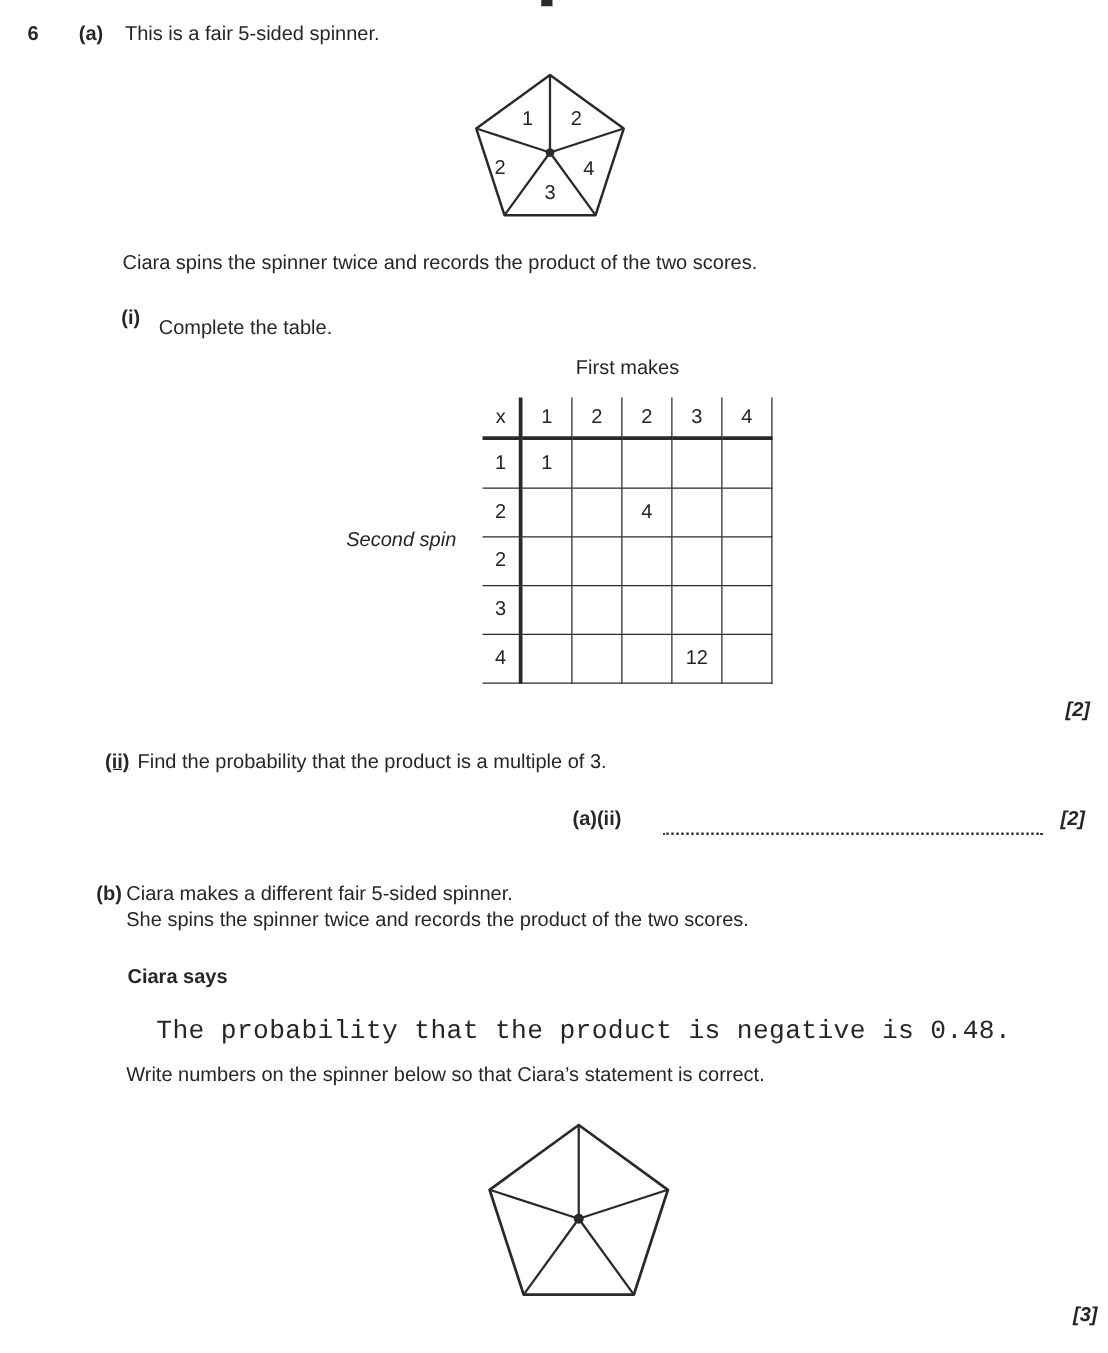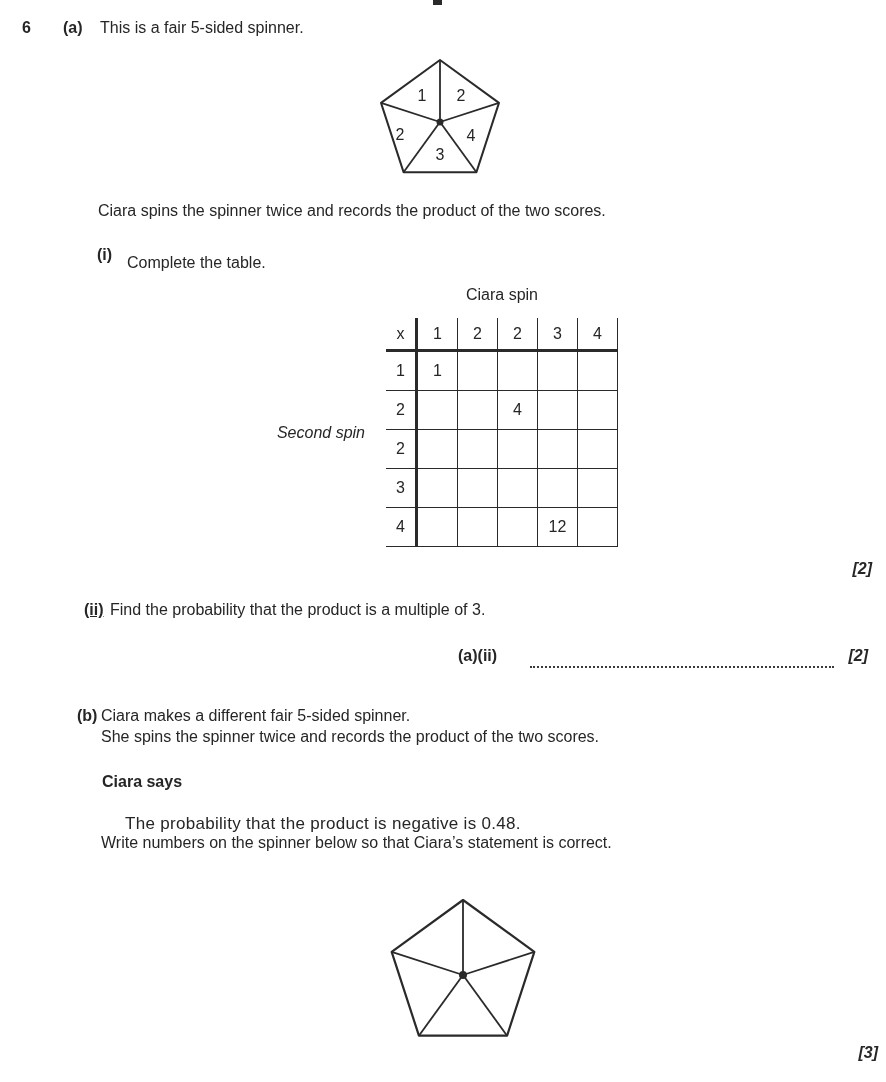--- a/index.html
+++ b/index.html
@@ -39,22 +39,22 @@
     font-size:16px;color:#262626;box-sizing:border-box;
   }
   .pt .col0{border-right:3px solid #2a2a2a;}
   .pt .hrow{border-bottom:3px solid #2a2a2a;}
 
   .dots{
     position:absolute;left:530px;top:649px;width:304px;height:17px;
     border-bottom:2px dotted #3a3a3a;
   }
   .handwritten{
-    font-family:Liberation Sans, sans-serif;
-    font-size:17px;letter-spacing:0.3px;
+    font-family:Liberation Mono, monospace;
+    font-size:21px;letter-spacing:0.3px;
   }
 </style>
 </head>
 <body>
 
 <div class="stray"></div>
 
 <span class="abs t b" style="left:22px;top:18px;">6</span>
 <span class="abs t b" style="left:63px;top:18px;">(a)</span>
 <span class="abs t" style="left:100px;top:18px;">This is a fair 5-sided spinner.</span>
@@ -74,21 +74,21 @@
   <span class="sec-label" style="left:22px;top:77px;">2</span>
   <span class="sec-label" style="left:93px;top:78px;">4</span>
   <span class="sec-label" style="left:62px;top:97px;">3</span>
 </div>
 
 <span class="abs t" style="left:98px;top:201px;text-align:right;">Ciara spins the spinner twice and records the product of the two scores.</span>
 
 <span class="abs t b" style="left:97px;top:245px;">(i)</span>
 <span class="abs t" style="left:127px;top:253px;">Complete the table.</span>
 
-<span class="abs t center" style="left:386px;top:285px;width:232px;">Ciara spin</span>
+<span class="abs t center" style="left:386px;top:285px;width:232px;">First makes</span>
 <span class="abs t right" style="left:230px;top:423px;width:135px;">Second spin</span>
 
 <div class="table-wrap">
   <div class="pt">
     <div class="c col0 hrow">x</div>
     <div class="c hrow">1</div>
     <div class="c hrow">2</div>
     <div class="c hrow">2</div>
     <div class="c hrow">3</div>
     <div class="c hrow">4</div>
@@ -138,21 +138,21 @@
 <span class="abs t b" style="left:458px;top:646px;">(a)(ii)</span>
 <div class="dots"></div>
 <span class="abs t b right" style="left:768px;top:646px;width:100px;">[2]</span>
 
 <span class="abs t b" style="left:77px;top:706px;">(b)</span>
 <span class="abs t" style="left:101px;top:706px;">Ciara makes a different fair 5-sided spinner.</span>
 <span class="abs t" style="left:101px;top:727px;">She spins the spinner twice and records the product of the two scores.</span>
 
 <span class="abs t" style="left:102px;top:772px;font-weight:bold;">Ciara says</span>
 <span class="abs handwritten" style="left:125px;top:814px;">The probability that the product is negative is 0.48.</span>
-<span class="abs t" style="left:101px;top:833px;text-align:right;">Write numbers on the spinner below so that Ciara’s statement is correct.</span>
+<span class="abs t" style="left:101px;top:851px;text-align:right;">Write numbers on the spinner below so that Ciara’s statement is correct.</span>
 
 <div class="spinner" style="left:390px;top:898px;width:146px;height:140px;">
   <svg width="146" height="140" viewBox="0 0 146 140">
     <polygon points="73,2 144.33,53.82 117.08,137.68 28.92,137.68 1.67,53.82" fill="none" stroke="#2a2a2a" stroke-width="2.2" stroke-linejoin="round"></polygon>
     <line x1="73" y1="77" x2="73" y2="2" stroke="#2a2a2a" stroke-width="1.8"></line>
     <line x1="73" y1="77" x2="144.33" y2="53.82" stroke="#2a2a2a" stroke-width="1.8"></line>
     <line x1="73" y1="77" x2="117.08" y2="137.68" stroke="#2a2a2a" stroke-width="1.8"></line>
     <line x1="73" y1="77" x2="28.92" y2="137.68" stroke="#2a2a2a" stroke-width="1.8"></line>
     <line x1="73" y1="77" x2="1.67" y2="53.82" stroke="#2a2a2a" stroke-width="1.8"></line>
     <circle cx="73" cy="77" r="4" fill="#2a2a2a"></circle>

